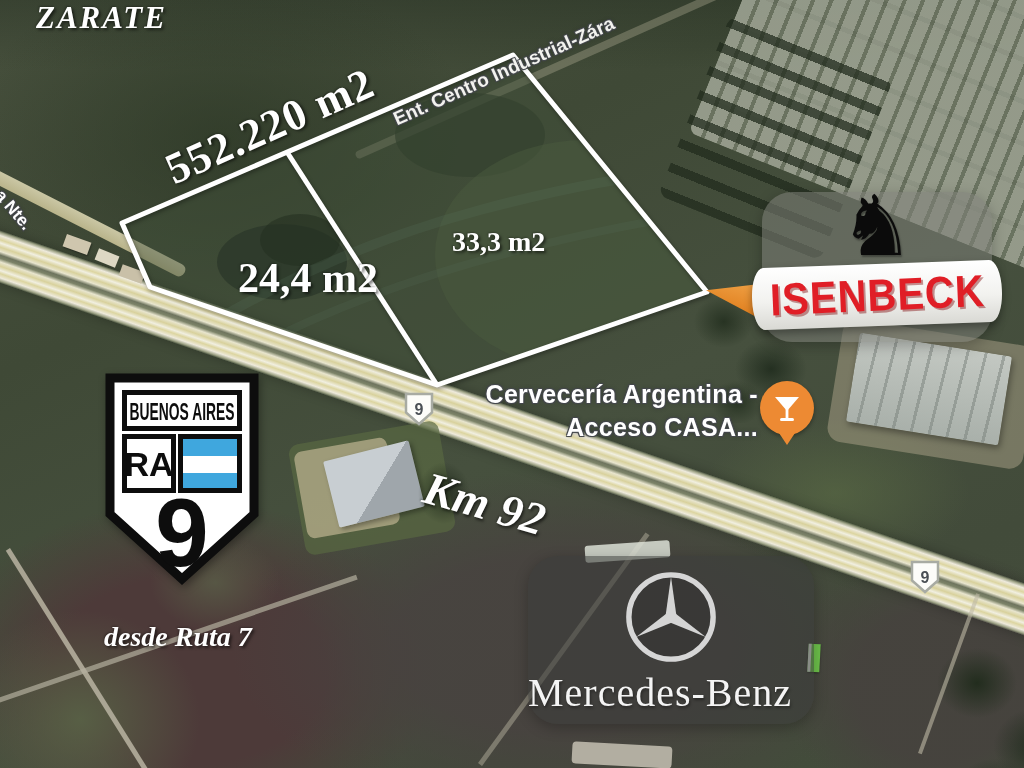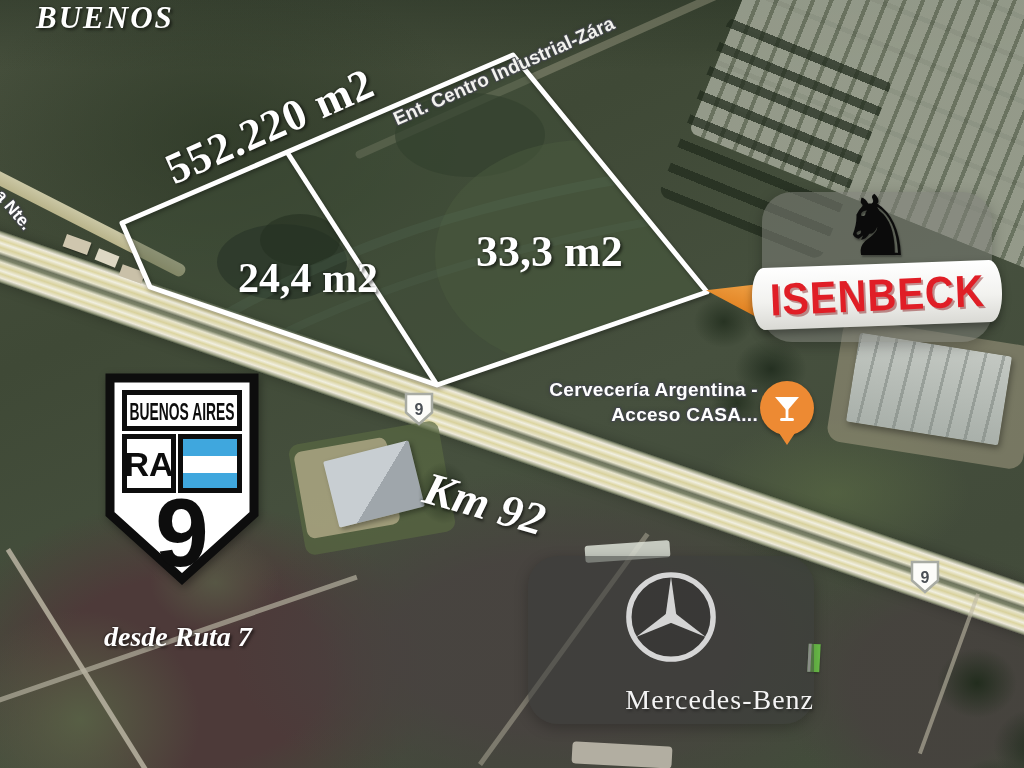--- a/index.html
+++ b/index.html
@@ -76,26 +76,26 @@
 
   
   .stext{font-family:"Liberation Serif",serif;font-weight:bold;color:#fff;white-space:nowrap;
     text-shadow:2px 2px 3px rgba(0,0,0,.55),-1px -1px 2px rgba(0,0,0,.25);}
   .glbl{font-weight:700;color:#fff;white-space:nowrap;
     text-shadow:-1px -1px 0 rgba(68,72,76,.95),1px -1px 0 rgba(68,72,76,.95),
                 -1px 1px 0 rgba(68,72,76,.95),1px 1px 0 rgba(68,72,76,.95),0 0 4px rgba(40,44,48,.6);}
   .lbl-city{left:36px;top:0;font-size:31px;font-style:italic;letter-spacing:2px;}
   .lbl-total{left:168px;top:146px;font-size:44px;letter-spacing:1px;transform:rotate(-24deg);transform-origin:0 50%;}
   .lbl-lot-left{left:238px;top:254px;font-size:42px;}
-  .lbl-lot-right{left:476px;top:226px;font-size:44px;}
+  .lbl-lot-right{left:452px;top:226px;font-size:28px;}
   .lbl-km{left:425px;top:460px;font-size:46px;font-style:italic;transform:rotate(16deg);transform-origin:0 50%;}
   .lbl-access{left:104px;top:584px;font-size:28px;font-style:italic;line-height:1.25;text-align:left;}
   .lbl-ante{left:6px;top:186px;font-size:17px;transform:rotate(50deg);transform-origin:0 0;}
   .lbl-ent{left:390px;top:110px;font-size:19px;transform:rotate(-24deg);transform-origin:0 0;color:#f2f2ee;}
-  .lbl-brewery{right:266px;top:378px;width:380px;text-align:right;font-size:19px;line-height:1.3;letter-spacing:.3px;}
+  .lbl-brewery{right:266px;top:378px;width:380px;text-align:right;font-size:25px;line-height:1.3;letter-spacing:.3px;}
 
   
   .pin{left:760px;top:381px;width:54px;height:66px;}
   .pin-circle{left:0;top:0;width:54px;height:54px;border-radius:50%;background:#ed8a33;
     box-shadow:0 2px 4px rgba(0,0,0,.35);display:flex;align-items:center;justify-content:center;}
   .pin-circle svg{position:static;}
   .pin-tail{left:19px;top:52px;width:16px;height:12px;background:#ed8a33;clip-path:polygon(0 0,100% 0,50% 100%);}
 
   
   .marker-9a{left:404px;top:392px;width:30px;height:34px;}
@@ -113,21 +113,21 @@
     box-shadow:0 4px 8px rgba(0,0,0,.35);display:flex;align-items:center;justify-content:center;}
   .isen-text{position:static;font-size:40px;font-weight:800;color:#e01e26;letter-spacing:1px;
     transform:scaleY(1.12) rotate(-.5deg);text-shadow:2px 2px 0 rgba(130,15,18,.45);}
   .isen-arrow{left:706px;top:274px;width:64px;height:40px;transform:rotate(14deg);
     background:linear-gradient(180deg,#f2a64b,#e07f1e);clip-path:polygon(0 60%,100% 0,100% 100%);}
 
   
   .mb{left:528px;top:556px;width:286px;height:168px;border-radius:30px;background:rgba(58,60,58,.55);
     box-shadow:0 4px 14px rgba(0,0,0,.25);}
   .mb-star{left:50%;top:12px;transform:translateX(-50%);width:98px;height:98px;}
-  .mb-text{left:0;right:0;bottom:8px;text-align:right;font-family:"Liberation Serif",serif;font-size:28px;
+  .mb-text{left:0;right:0;bottom:8px;text-align:left;font-family:"Liberation Serif",serif;font-size:40px;
     color:#f4f4f4;letter-spacing:1px;text-shadow:1px 2px 3px rgba(0,0,0,.4);}
 </style>
 </head>
 <body>
 
 <div class="map">
 
   <div class="tex-topband"></div>
   <div class="tex-topdark"></div>
   <div class="orchard"></div>
@@ -176,21 +176,21 @@
       <ellipse cx="585" cy="255" rx="150" ry="115" fill="#49593d" opacity="0.5"></ellipse>
       <path d="M200,330 Q330,250 480,210 T720,170" stroke="#5d7a62" stroke-width="10" fill="none" opacity="0.18"></path>
       <path d="M230,360 Q360,290 520,250 T760,210" stroke="#5d7a62" stroke-width="8" fill="none" opacity="0.15"></path>
     </g>
     <g class="parcel-lines">
       <polygon points="122,223 513,55 707,292 437,385 150,287" fill="none" stroke="#ffffff" stroke-width="5" stroke-linejoin="round"></polygon>
       <line x1="287" y1="152" x2="437" y2="385" stroke="#ffffff" stroke-width="5"></line>
     </g>
   </svg>
 
-  <div class="stext lbl-city">BUENOS</div>
+  <div class="stext lbl-city">ZARATE</div>
   <div class="stext lbl-total">552.220 m2</div>
   <div class="stext lbl-lot-left">24,4 m2</div>
   <div class="stext lbl-lot-right">33,3 m2</div>
   <div class="stext lbl-km">Km 92</div>
   <div class="stext lbl-access">
     <br>
     <span style="position:static">desde Ruta 7</span>
   </div>
   <div class="glbl lbl-ante">a Nte.</div>
   <div class="glbl lbl-ent">Ent. Centro Industrial-Zára</div>

